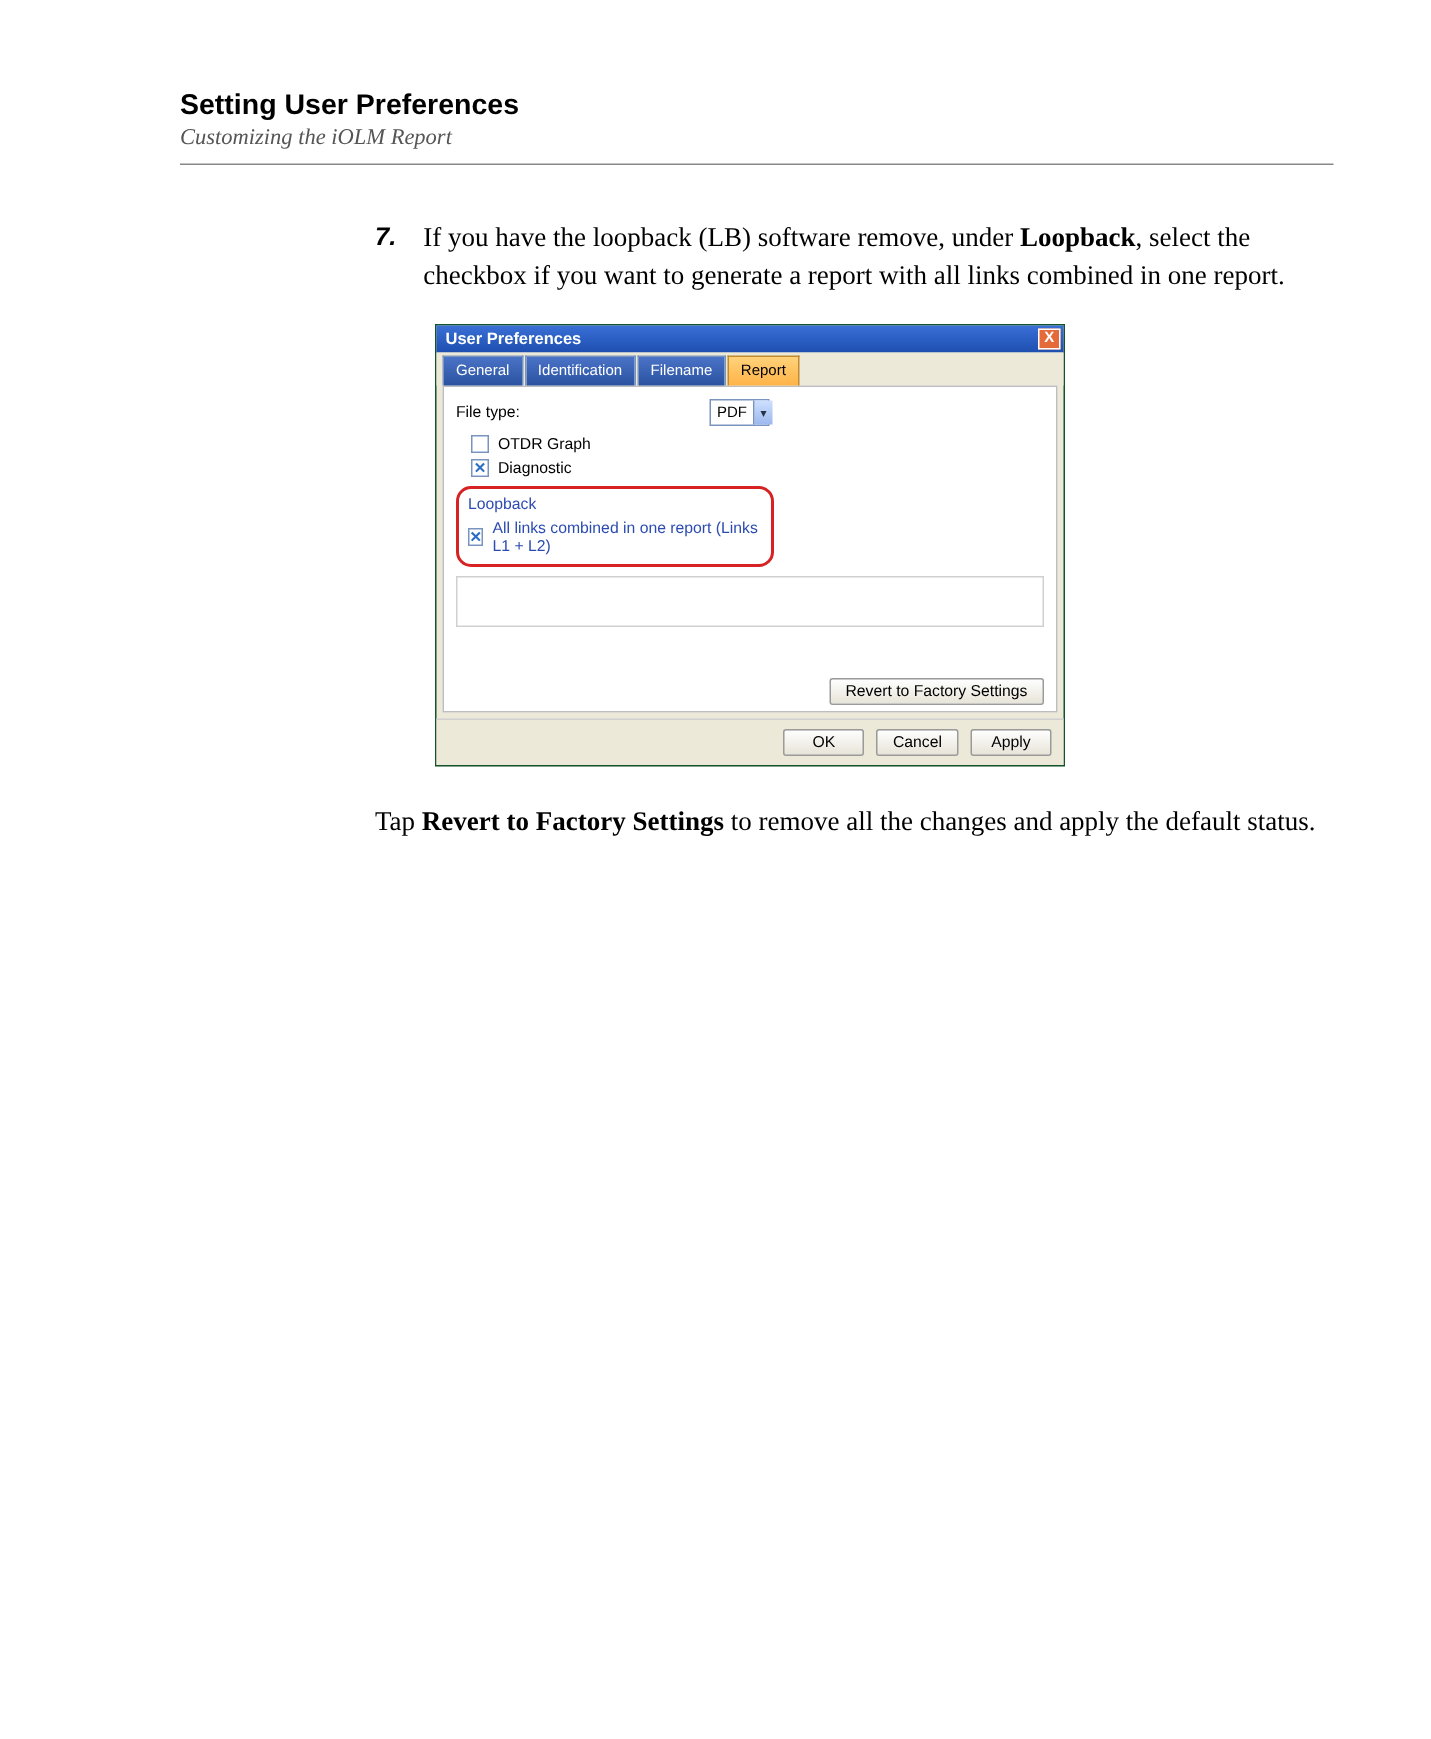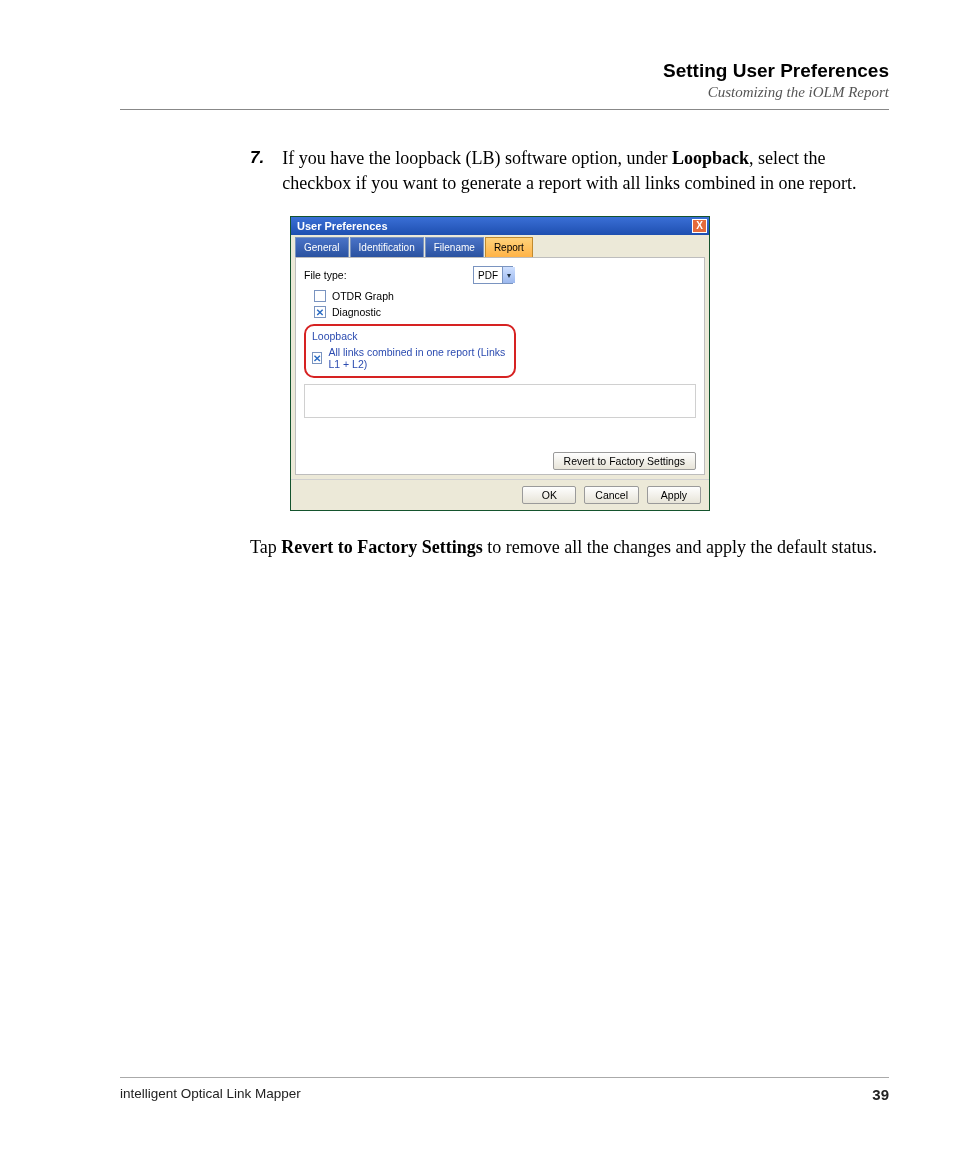--- a/index.html
+++ b/index.html
@@ -1,18 +1,18 @@
 <!DOCTYPE html>
 <html><head>
 <meta charset="utf-8">
 <style>
   * { box-sizing: border-box; margin: 0; padding: 0; }
   html, body { width: 954px; height: 1159px; background: #fff; font-family: Georgia, 'Times New Roman', serif; color: #000; }
   .page { position: relative; width: 954px; height: 1159px; padding: 60px 65px 40px 120px; }
-  .hdr { text-align: right; margin-bottom: 6px; }
+  .hdr { text-align: left; margin-bottom: 6px; }
   .hdr-title { font-family: Verdana, Arial, sans-serif; font-weight: 700; font-size: 19px; }
   .hdr-sub { font-family: Georgia, serif; font-style: italic; font-size: 15px; color: #555; margin-top: 2px; }
   .rule { border: none; border-top: 1px solid #888; margin-top: 8px; margin-bottom: 36px; }
   .step { display: flex; gap: 18px; font-size: 18px; line-height: 1.4; margin-left: 130px; margin-right: 0; }
   .step-num { font-family: Verdana, Arial, sans-serif; font-weight: 700; font-style: italic; font-size: 17px; white-space: nowrap; }
   .step-text { font-family: Georgia, serif; }
   .b { font-weight: 700; }
   .shot-wrap { margin: 20px 0 24px 170px; }
   .shot { width: 420px; border: 1px solid #14532d; font-family: Tahoma, Arial, sans-serif; font-size: 10.5px; background: #ece9d8; }
   .titlebar { background: linear-gradient(#3a6fd6,#1e4fb0); color: #fff; display: flex; justify-content: space-between; align-items: center; height: 18px; padding: 0 2px 0 6px; }
@@ -50,21 +50,21 @@
 <div class="page">
   <div class="hdr">
     <div class="hdr-title">Setting User Preferences</div>
     <div class="hdr-sub">Customizing the iOLM Report</div>
   </div>
   <hr class="rule">
 
   <div class="step">
     <div class="step-num">7.</div>
     <div class="step-text">
-      <span>If you have the loopback (LB) software option, under </span><span class="b">Loopback</span><span>, select the checkbox if you want to generate a report with all links combined in one report.</span>
+      <span>If you have the loopback (LB) software remove, under </span><span class="b">Loopback</span><span>, select the checkbox if you want to generate a report with all links combined in one report.</span>
     </div>
   </div>
 
   <div class="shot-wrap">
     <div class="shot">
       <div class="titlebar">
         <span class="titlebar-text">User Preferences</span>
         <span class="closebtn">X</span>
       </div>
       <div class="tabs">
@@ -109,20 +109,13 @@
         <div class="winbtn">Cancel</div>
         <div class="winbtn">Apply</div>
       </div>
     </div>
   </div>
 
   <div class="body-para">
     <span>Tap </span><span class="b">Revert to Factory Settings</span><span> to remove all the changes and apply the default status.</span>
   </div>
 
-  <div class="footer">
-    <hr class="foot-rule">
-    <div class="foot-row">
-      <span>intelligent Optical Link Mapper</span>
-      <span class="foot-page">39</span>
-    </div>
-  </div>
 </div>
 
 </body></html>

